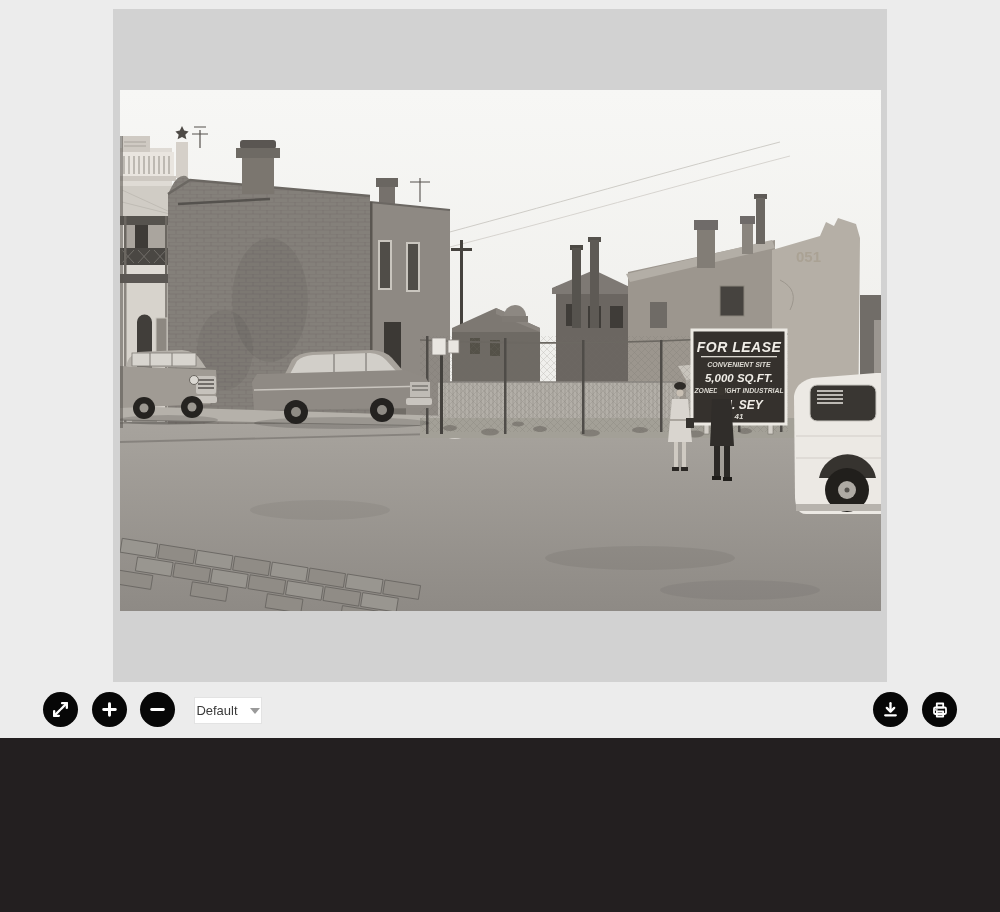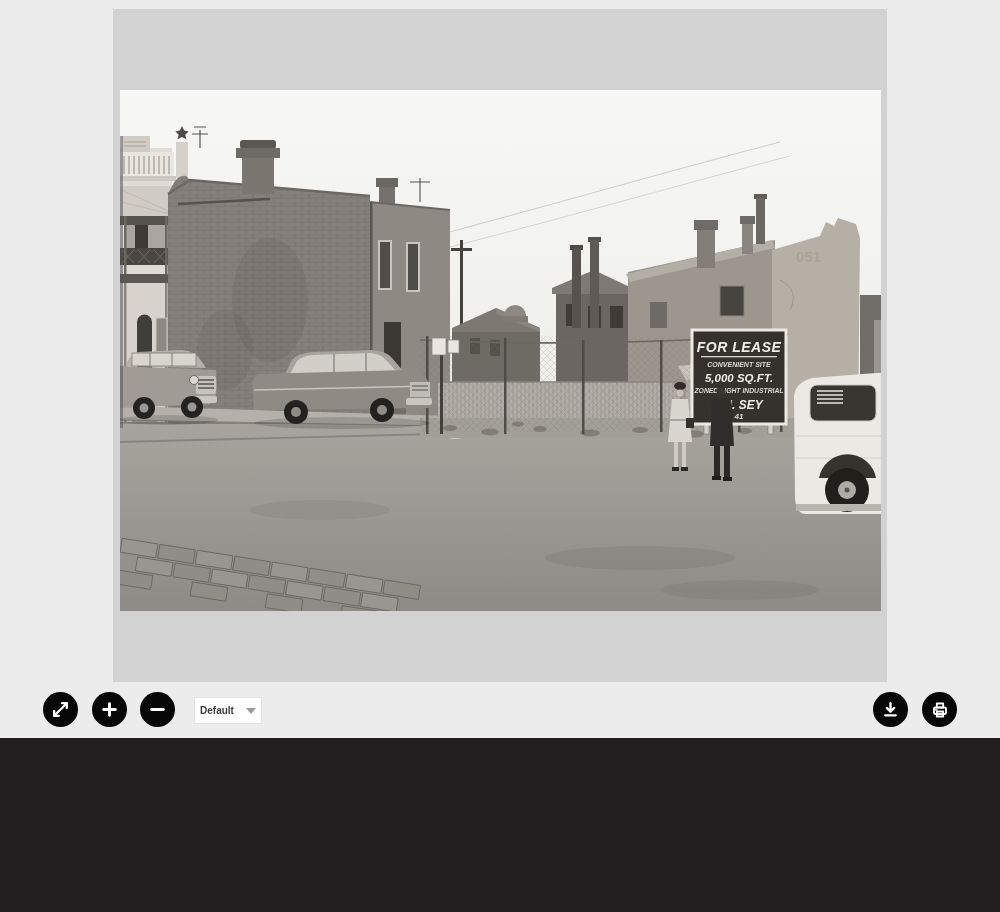--- a/index.html
+++ b/index.html
@@ -9,21 +9,21 @@
   
   .stage{position:absolute;left:113px;top:9px;width:774px;height:673px;background:#d2d2d2;}
   .photo-svg{position:absolute;left:7px;top:81px;width:761px;height:521px;display:block;cursor:grab;}
 
   
   .circle-btn{position:absolute;width:35px;height:35px;border-radius:50%;background:#070707;
               border:none;padding:0;display:flex;align-items:center;justify-content:center;cursor:pointer;}
   .circle-btn svg{display:block;}
   .preset{position:absolute;left:194px;top:697px;width:68px;height:27px;background:#ffffff;
           border:1px solid #e3e3e3;display:flex;align-items:center;justify-content:center;gap:12px;
-          font-size:10px;font-weight:bold;color:#3a3a3a;cursor:pointer;box-sizing:border-box;}
+          font-size:13px;font-weight:normal;color:#3a3a3a;cursor:pointer;box-sizing:border-box;}
   .caret-down{width:0;height:0;border-left:5px solid transparent;border-right:5px solid transparent;
               border-top:6px solid #9a9a9a;}
 
   
   .footer{position:absolute;left:0;top:738px;width:1000px;height:174px;background:#231f20;}
 </style>
 </head>
 <body>
 
 <div class="page">

